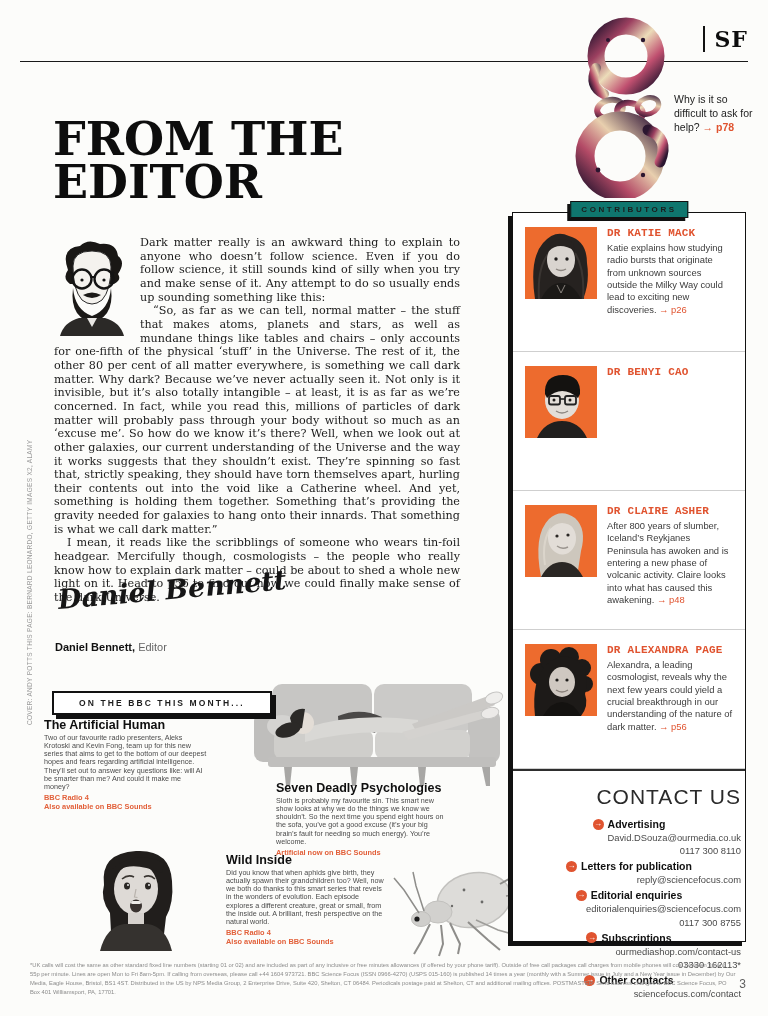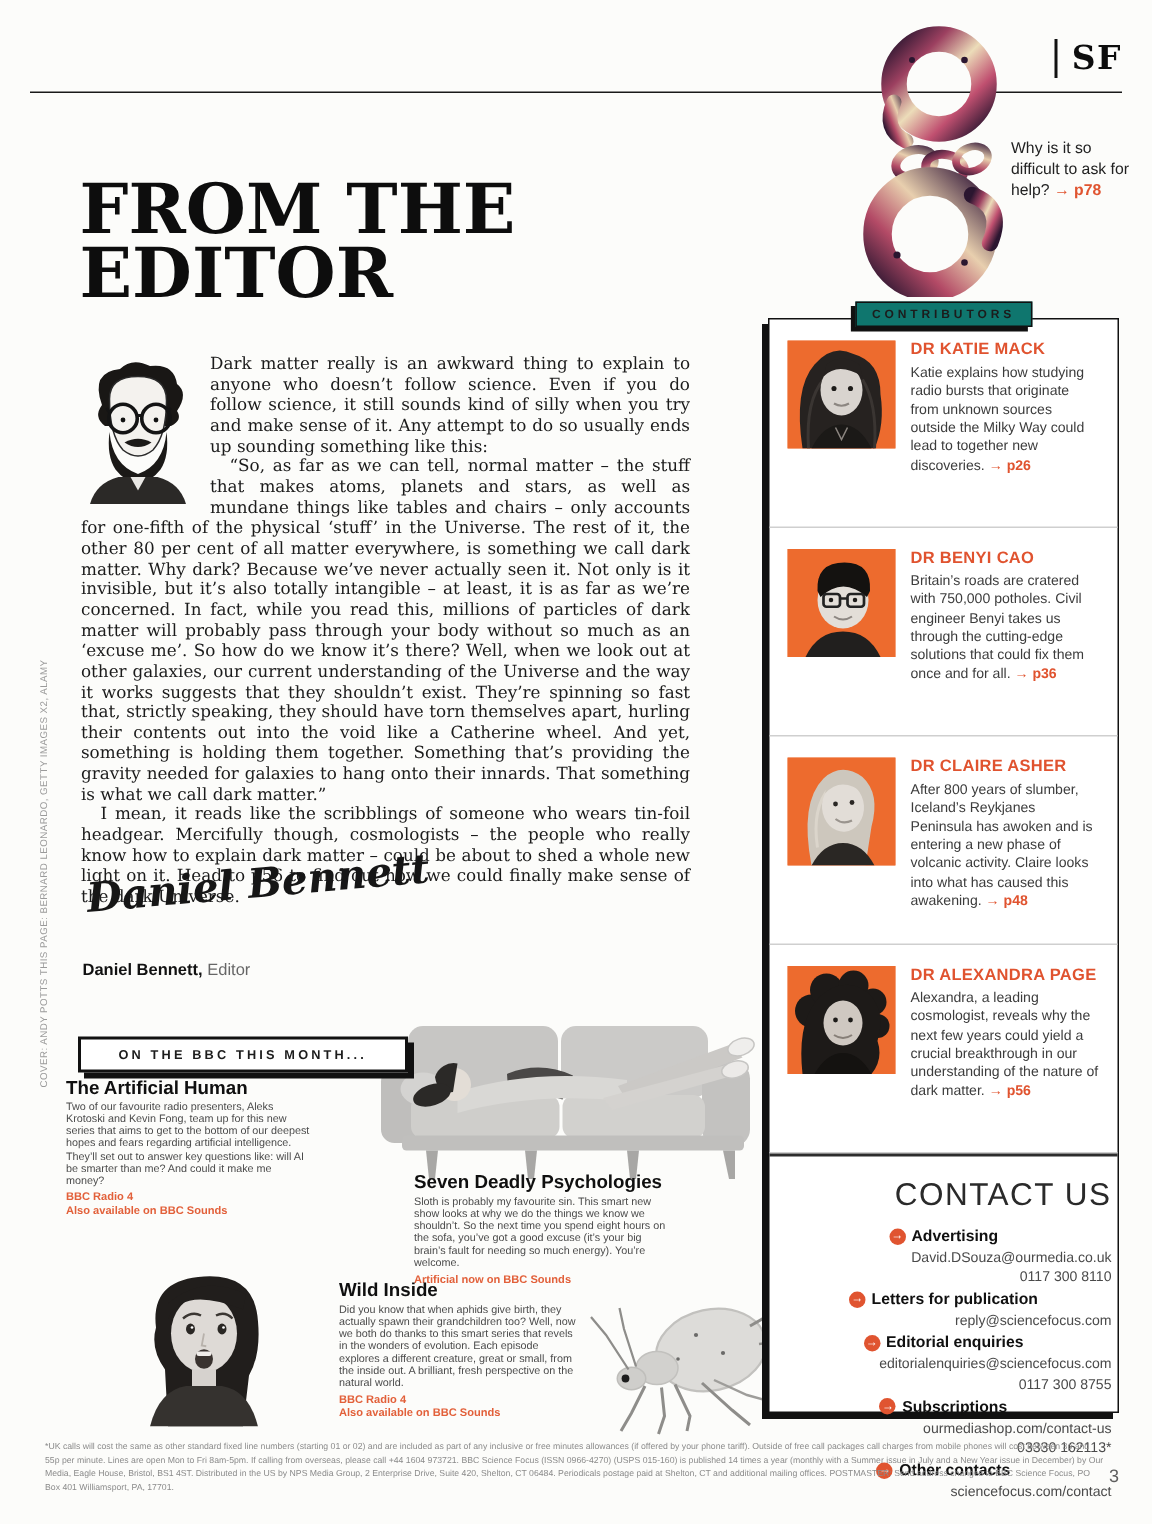--- a/index.html
+++ b/index.html
@@ -85,23 +85,23 @@
     background:#fff; border:1.5px solid #111; box-shadow:-4px 4px 0 #111;
   }
   .panel-tab {
     position:absolute; left:50%; top:-12px; transform:translateX(-50%);
     background:#0f766e; border:1.5px solid #111; box-shadow:-3px 3px 0 #111;
     padding:3px 10px; font-size:8px; font-weight:bold; letter-spacing:2.6px; white-space:nowrap;
   }
   .person { display:flex; gap:10px; padding:14px 12px 10px; min-height:139px; border-bottom:1px solid #cfcfcf; }
   .person:last-of-type { border-bottom:none; }
   .pphoto { width:72px; height:72px; flex:none; background:#ed6b2e; }
-  .pname { font-size:11px; font-weight:bold; color:#e0532f; margin-bottom:3px; letter-spacing:0.2px; }
+  .pname { font-size:11px; font-weight:bold; color:#e0532f; margin-bottom:3px; letter-spacing:0.2px;font-family:Liberation Mono, monospace; }
   .pbio { font-size:9.4px; line-height:1.31; color:#3c3c3c; }
-  .pbio .ref { color:#e0532f; font-weight:bold; }
+  .pbio .ref { color:#e0532f; font-weight:normal; }
   .thick-div { border-top:2.5px solid #2e2e2e; margin:0; }
   .contact { text-align:right; padding:14px 4px 0; }
   .contact h2 { font-size:21px; font-weight:300; letter-spacing:1px; color:#2a2a2a; margin-bottom:9px; }
   .c-entry { margin-bottom:3px; }
   .c-label { font-size:10.5px; font-weight:bold; color:#101010; display:flex; align-items:center; justify-content:center; gap:4px; margin-bottom:1px; }
   .arrow-ico { width:11px; height:11px; border-radius:50%; background:#e05430; color:#fff; display:inline-flex; align-items:center; justify-content:center; flex:none; }
   .arrow-ico::before { content:"\2192"; font-size:8px; line-height:1; }
   .c-line { font-size:9.4px; color:#4a4a4a; line-height:1.4; }
 
   
@@ -288,42 +288,41 @@
           <path d="M24,24 Q34,14 50,24 L48,16 Q36,8 26,16 Z" fill="#262220"></path>
           <circle cx="31" cy="32" r="1.7" fill="#1d1b19"></circle>
             <circle cx="42" cy="32" r="1.7" fill="#1d1b19"></circle>
           <path d="M31,42 q5,3 10,0" stroke="#8c8681" stroke-width="1.4" fill="none"></path>
           <path d="M16,72 Q24,56 36,56 Q48,56 56,72 Z" fill="#1b1917"></path>
           <path d="M32,58 L36,66 L40,58" stroke="#8c8681" stroke-width="1" fill="none"></path>
         </svg>
       </div>
       <div class="ptext">
         <div class="pname">DR KATIE MACK</div>
-        <div class="pbio"><span>Katie explains how studying radio bursts that originate from unknown sources outside the Milky Way could lead to together new discoveries. </span><span class="ref">→ p26</span></div>
+        <div class="pbio"><span>Katie explains how studying radio bursts that originate from unknown sources outside the Milky Way could lead to exciting new discoveries. </span><span class="ref">→ p26</span></div>
       </div>
     </div>
 
     <div class="person">
       <div class="pphoto">
         <svg width="72" height="72" viewBox="0 0 72 72">
           <rect width="72" height="72" fill="#ed6b2e"></rect>
           <ellipse cx="37" cy="34" rx="17" ry="19" fill="#e3ded8"></ellipse>
           <path d="M20,28 Q19,9 38,9 Q56,9 55,28 L53,32 Q37,18 22,32 Z" fill="#141210"></path>
           <rect x="24" y="30" width="11" height="8.5" rx="2" fill="none" stroke="#222" stroke-width="1.8"></rect>
           <rect x="40" y="30" width="11" height="8.5" rx="2" fill="none" stroke="#222" stroke-width="1.8"></rect>
           <line x1="35" y1="33" x2="40" y2="33" stroke="#222" stroke-width="1.6"></line>
           <circle cx="29" cy="34" r="1.5" fill="#1d1b19"></circle>
             <circle cx="45" cy="34" r="1.5" fill="#1d1b19"></circle>
           <path d="M31,45 q6,4 12,0" stroke="#8c8681" stroke-width="1.4" fill="none"></path>
           <path d="M12,72 Q20,55 37,55 Q54,55 62,72 Z" fill="#211f1e"></path>
         </svg>
       </div>
       <div class="ptext">
         <div class="pname">DR BENYI CAO</div>
-        <div class="pbio"><span>Britain’s roads are cratered with 750,000 potholes. Civil engineer Benyi takes us through the cutting-edge solutions that could fix them once and for all. </span><span class="ref">→ p36</span></div>
       </div>
     </div>
 
     <div class="person">
       <div class="pphoto">
         <svg width="72" height="72" viewBox="0 0 72 72">
           <rect width="72" height="72" fill="#ed6b2e"></rect>
           <path d="M16,72 Q8,30 24,14 Q36,3 50,13 Q62,24 56,46 L52,72 Z" fill="#cdc7bd"></path>
           <path d="M20,60 Q16,34 28,20" stroke="#dbd5cb" stroke-width="2" fill="none"></path>
           <ellipse cx="37" cy="33" rx="14" ry="16.5" fill="#e2ddd7" transform="rotate(-4 37 33)"></ellipse>

